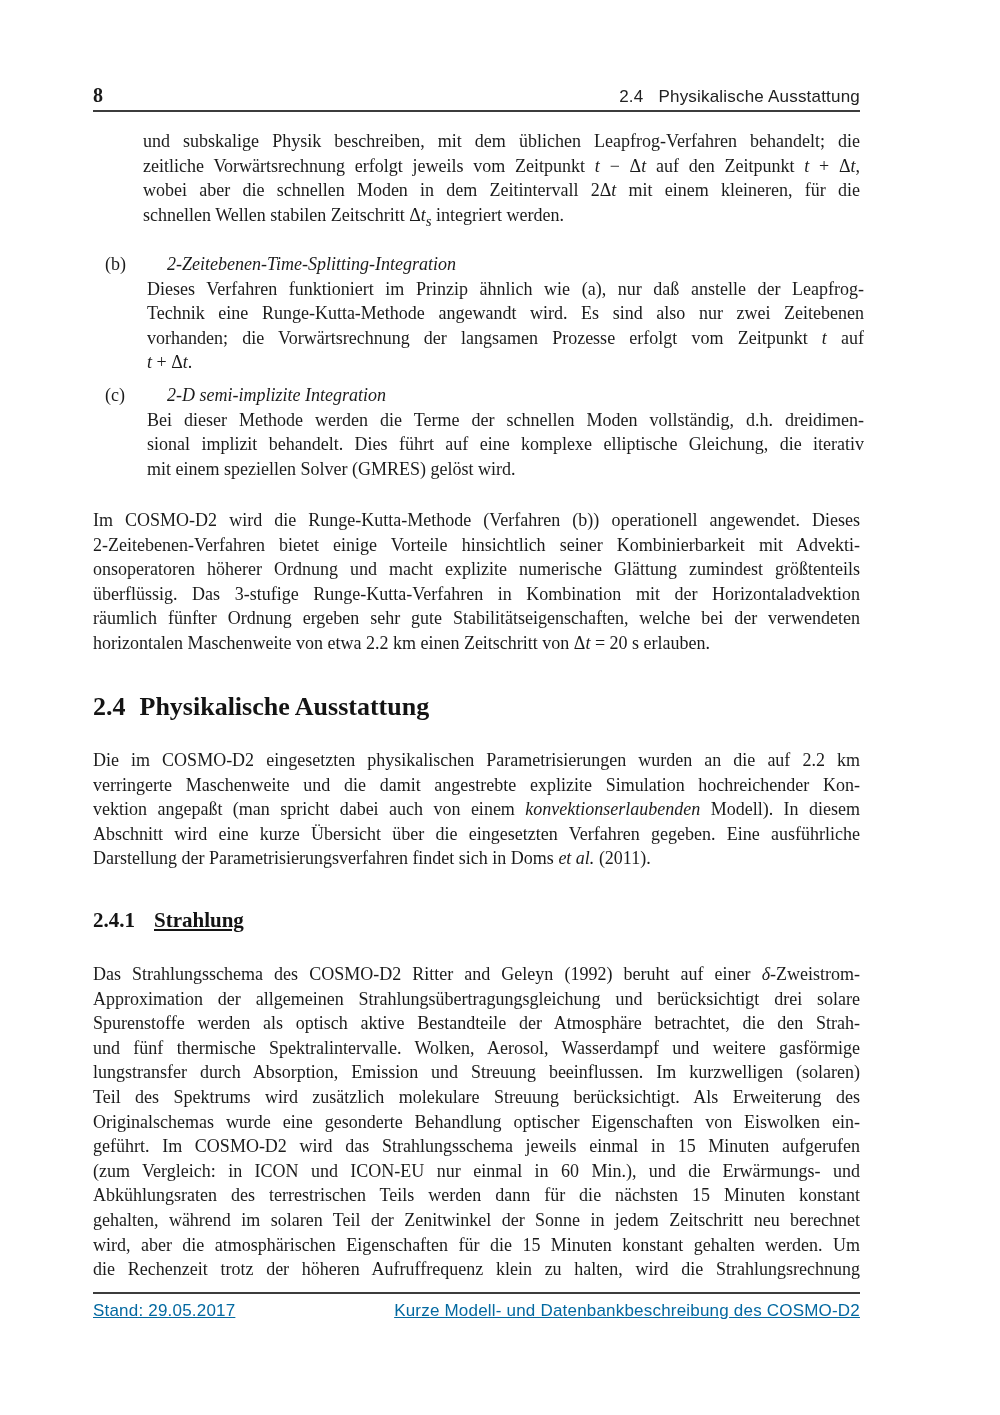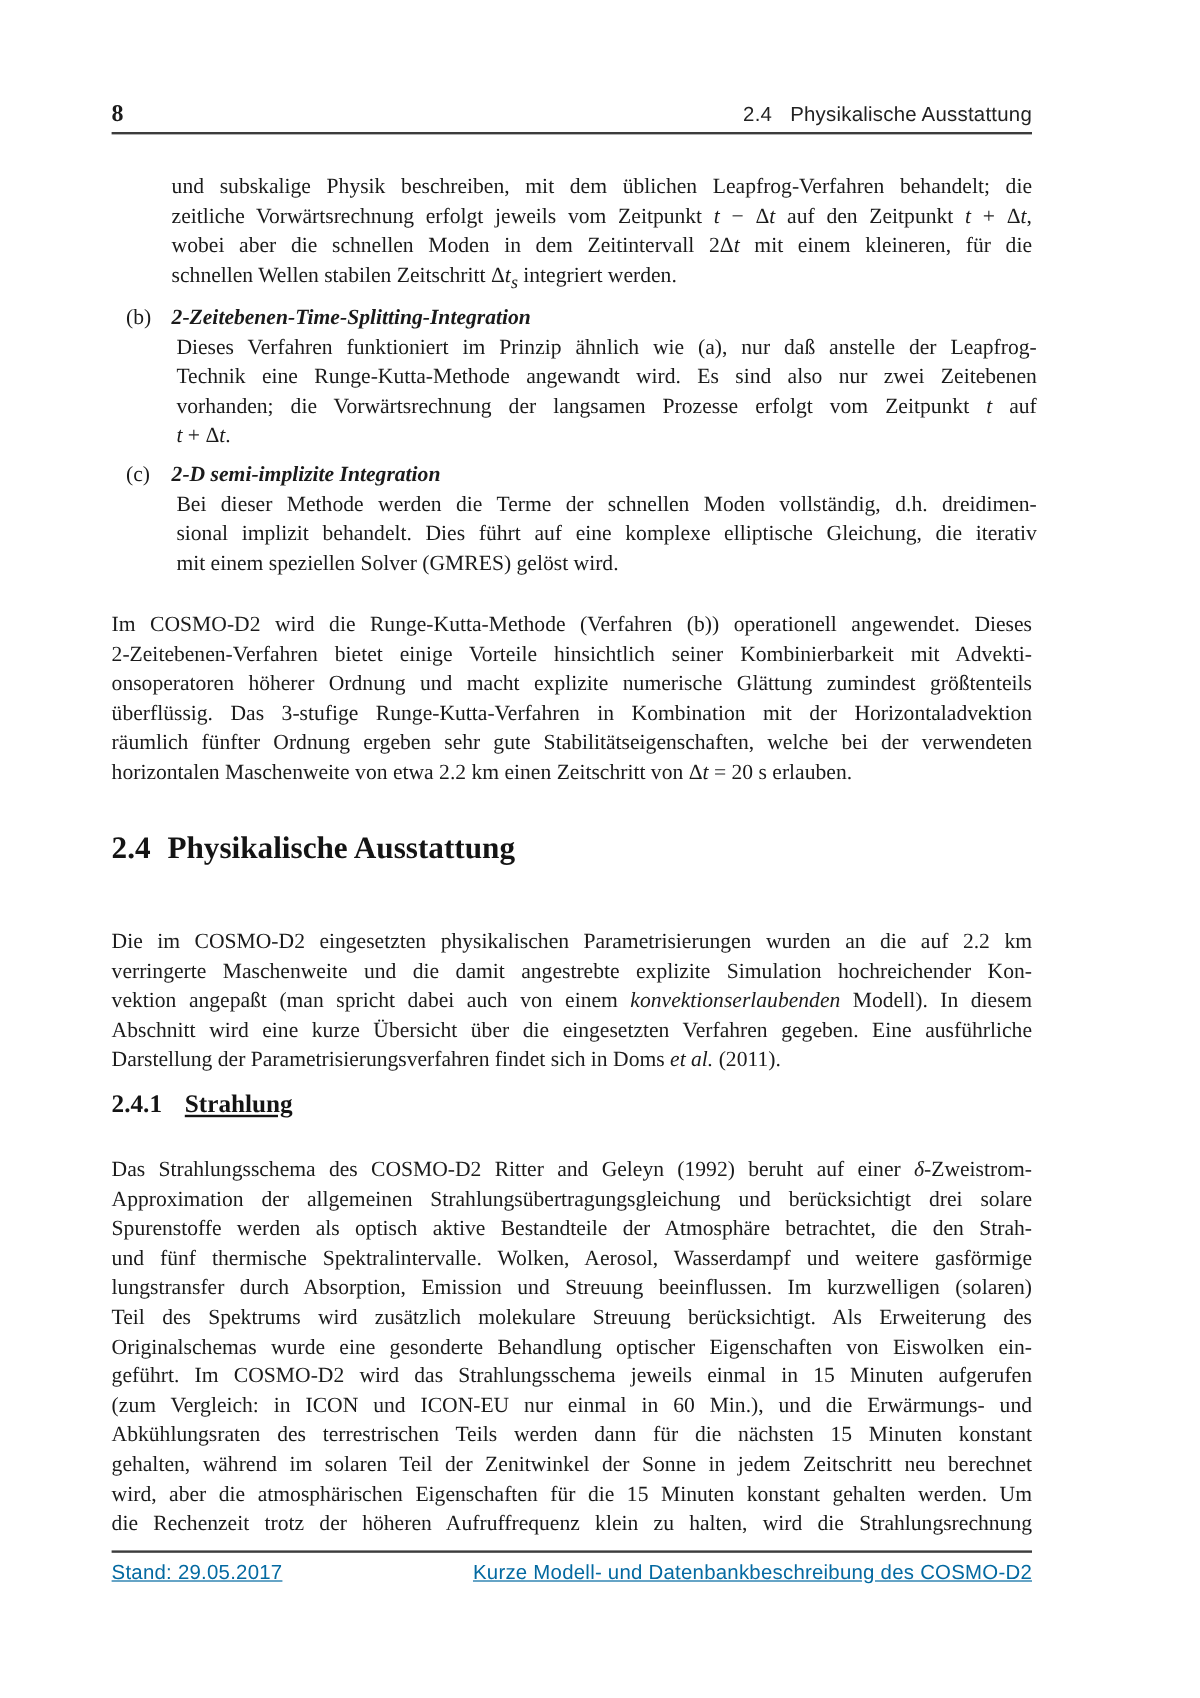--- a/index.html
+++ b/index.html
@@ -37,22 +37,22 @@
     white-space: normal; overflow: visible;
   }
   .jline.last { text-align-last: left; }
 
   .para-full { left: 93px; width: 767px; }
   .para-indent { left: 143px; width: 717px; }
 
   .list-item { left: 93px; width: 767px; }
   .item-label { position: absolute; left: 12px; top: 0; line-height: 24.6px; }
   .item-title {
-    margin-left: 50px; font-style: italic;
-    height: 24.6px; line-height: 24.6px; font-weight: bold;
+    margin-left: 74px; font-style: italic;
+    height: 24.6px; line-height: 24.6px;
   }
   .item-body { margin-left: 54px; width: 717px; }
 
   
   .sec-heading {
     position: absolute; left: 93px; width: 767px;
     font-weight: bold; color: #141414; line-height: 1.15;
   }
   .sec-24 { top: 692px; font-size: 26px; }
   .sec-24 .sec-title { margin-left: 14px; }
@@ -72,21 +72,21 @@
 <div class="page">
 
   <div class="header-row">
     <span class="page-number">8</span>
     <span class="running-header sans">
       <span class="rh-num">2.4</span><span>Physikalische Ausstattung</span>
     </span>
   </div>
   <div class="hrule header-rule"></div>
 
-  <div class="tblock para-indent" style="top:143px">
+  <div class="tblock para-indent" style="top:129px">
       <div class="jline">und subskalige Physik beschreiben, mit dem üblichen Leapfrog-Verfahren behandelt; die</div>
       <div class="jline">zeitliche Vorwärtsrechnung erfolgt jeweils vom Zeitpunkt <i>t</i> − Δ<i>t</i> auf den Zeitpunkt <i>t</i> + Δ<i>t</i>,</div>
       <div class="jline">wobei aber die schnellen Moden in dem Zeitintervall 2Δ<i>t</i> mit einem kleineren, für die</div>
       <div class="jline last">schnellen Wellen stabilen Zeitschritt Δ<i>t<sub>s</sub></i> integriert werden.</div>
     </div>
 
   <div class="tblock list-item" style="top:252px">
     <span class="item-label">(b)</span>
     <div class="item-title">2-Zeitebenen-Time-Splitting-Integration</div>
     <div class="item-body">
@@ -113,21 +113,21 @@
       <div class="jline">onsoperatoren höherer Ordnung und macht explizite numerische Glättung zumindest größtenteils</div>
       <div class="jline">überflüssig. Das 3-stufige Runge-Kutta-Verfahren in Kombination mit der Horizontaladvektion</div>
       <div class="jline">räumlich fünfter Ordnung ergeben sehr gute Stabilitätseigenschaften, welche bei der verwendeten</div>
       <div class="jline last">horizontalen Maschenweite von etwa 2.2 km einen Zeitschritt von Δ<i>t</i> = 20 s erlauben.</div>
     </div>
 
   <div class="sec-heading sec-24">
     <span class="sec-num">2.4</span><span class="sec-title">Physikalische Ausstattung</span>
   </div>
 
-  <div class="tblock para-full" style="top:772px">
+  <div class="tblock para-full" style="top:748px">
       <div class="jline">Die im COSMO-D2 eingesetzten physikalischen Parametrisierungen wurden an die auf 2.2 km</div>
       <div class="jline">verringerte Maschenweite und die damit angestrebte explizite Simulation hochreichender Kon-</div>
       <div class="jline">vektion angepaßt (man spricht dabei auch von einem <i>konvektionserlaubenden</i> Modell). In diesem</div>
       <div class="jline">Abschnitt wird eine kurze Übersicht über die eingesetzten Verfahren gegeben. Eine ausführliche</div>
       <div class="jline last">Darstellung der Parametrisierungsverfahren findet sich in Doms <i>et al.</i> (2011).</div>
     </div>
 
   <div class="sec-heading sec-241">
     <span class="sec-num">2.4.1</span><span class="sec-title">Strahlung</span>
   </div>

